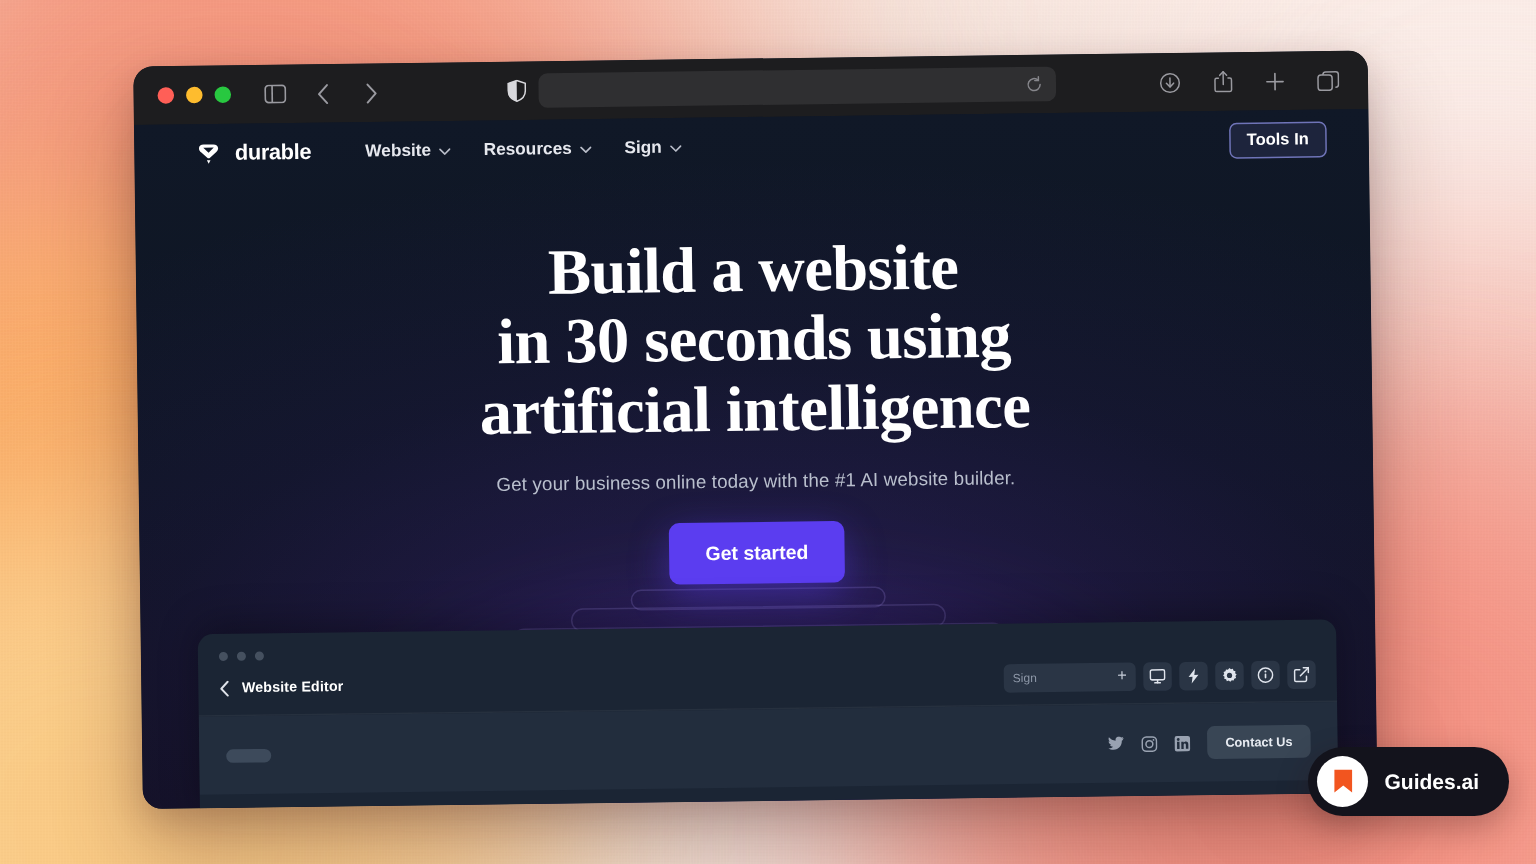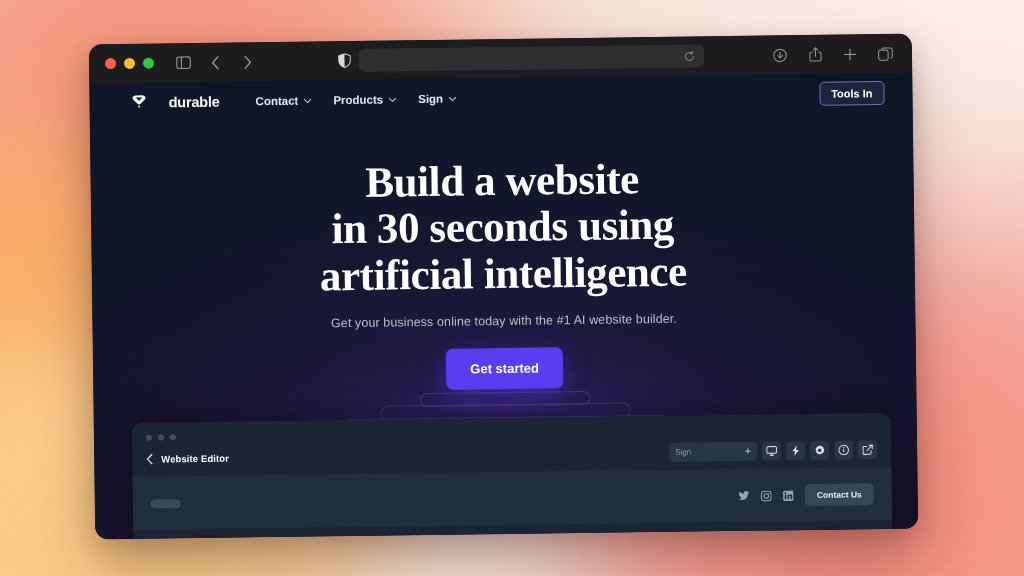--- a/index.html
+++ b/index.html
@@ -135,21 +135,21 @@
     overflow: hidden;
   }
   .nav {
     position: relative;
     height: 40px;
     display: flex; align-items: center;
     padding: 0 28px 0 42px;
     box-sizing: border-box;
     z-index: 6;
   }
-  .brand { display: flex; gap: 22px; }
+  .brand { display: flex; align-items: center; gap: 10px; }
   .brand-mark { color: #ffffff; display: flex; }
   .brand-name {
     color: #ffffff; font-size: 14.5px; font-weight: 700; letter-spacing: -0.2px;
   }
   .nav-links { display: flex; align-items: center; gap: 22px; margin-left: 36px; }
   .nav-link {
     display: flex; align-items: center; gap: 5px;
     color: #e6e8ee; font-size: 11.5px; font-weight: 600;
     white-space: nowrap;
   }
@@ -422,29 +422,29 @@
               <svg width="15" height="14" viewBox="0 0 15 14" fill="currentColor">
                 <path d="M1.1 3.1 C1.1 1.6 2.4 0.6 4.3 0.6 H10.7 C12.6 0.6 13.9 1.6 13.9 3.1 C13.9 4.1 13.3 5 12.3 5.9 L8.4 9.4 C7.9 9.9 7.1 9.9 6.6 9.4 L2.7 5.9 C1.7 5 1.1 4.1 1.1 3.1 Z M4.0 2.7 L7.5 6.0 L11.0 2.7 Z" fill-rule="evenodd"></path>
                 <path d="M6.3 11.1 L7.5 13.4 L8.7 11.1 Z"></path>
               </svg>
             </span>
             <span class="brand-name">durable</span>
           </div>
 
           <div class="nav-links">
             <span class="nav-link">
-              <span>Contact</span>
+              <span>Website</span>
               <span class="caret">
                 <svg width="8" height="5" viewBox="0 0 8 5" fill="none" stroke="currentColor" stroke-width="1.1" stroke-linecap="round" stroke-linejoin="round">
                     <polyline points="0.8,0.8 4,4 7.2,0.8"></polyline>
                   </svg>
               </span>
             </span>
             <span class="nav-link">
-              <span>Products</span>
+              <span>Resources</span>
               <span class="caret">
                 <svg width="8" height="5" viewBox="0 0 8 5" fill="none" stroke="currentColor" stroke-width="1.1" stroke-linecap="round" stroke-linejoin="round">
                     <polyline points="0.8,0.8 4,4 7.2,0.8"></polyline>
                   </svg>
               </span>
             </span>
             <span class="nav-link">
               <span>Sign</span>
               <span class="caret">
                 <svg width="8" height="5" viewBox="0 0 8 5" fill="none" stroke="currentColor" stroke-width="1.1" stroke-linecap="round" stroke-linejoin="round">
@@ -565,14 +565,22 @@
               </span>
               <span class="contact">Contact Us</span>
             </div>
           </div>
         </div>
 
       </div>
     </div>
   </div>
 
+  <div id="guides">
+    <span class="g-circle">
+      <svg width="17" height="18" viewBox="0 0 17 18">
+        <path d="M2.6 1.2 H14.4 V16.4 L8.5 11.6 L2.6 16.4 Z" fill="#f2551f"></path>
+      </svg>
+    </span>
+    <span class="g-label">Guides.ai</span>
+  </div>
 
 </div>
 
 </body></html>

